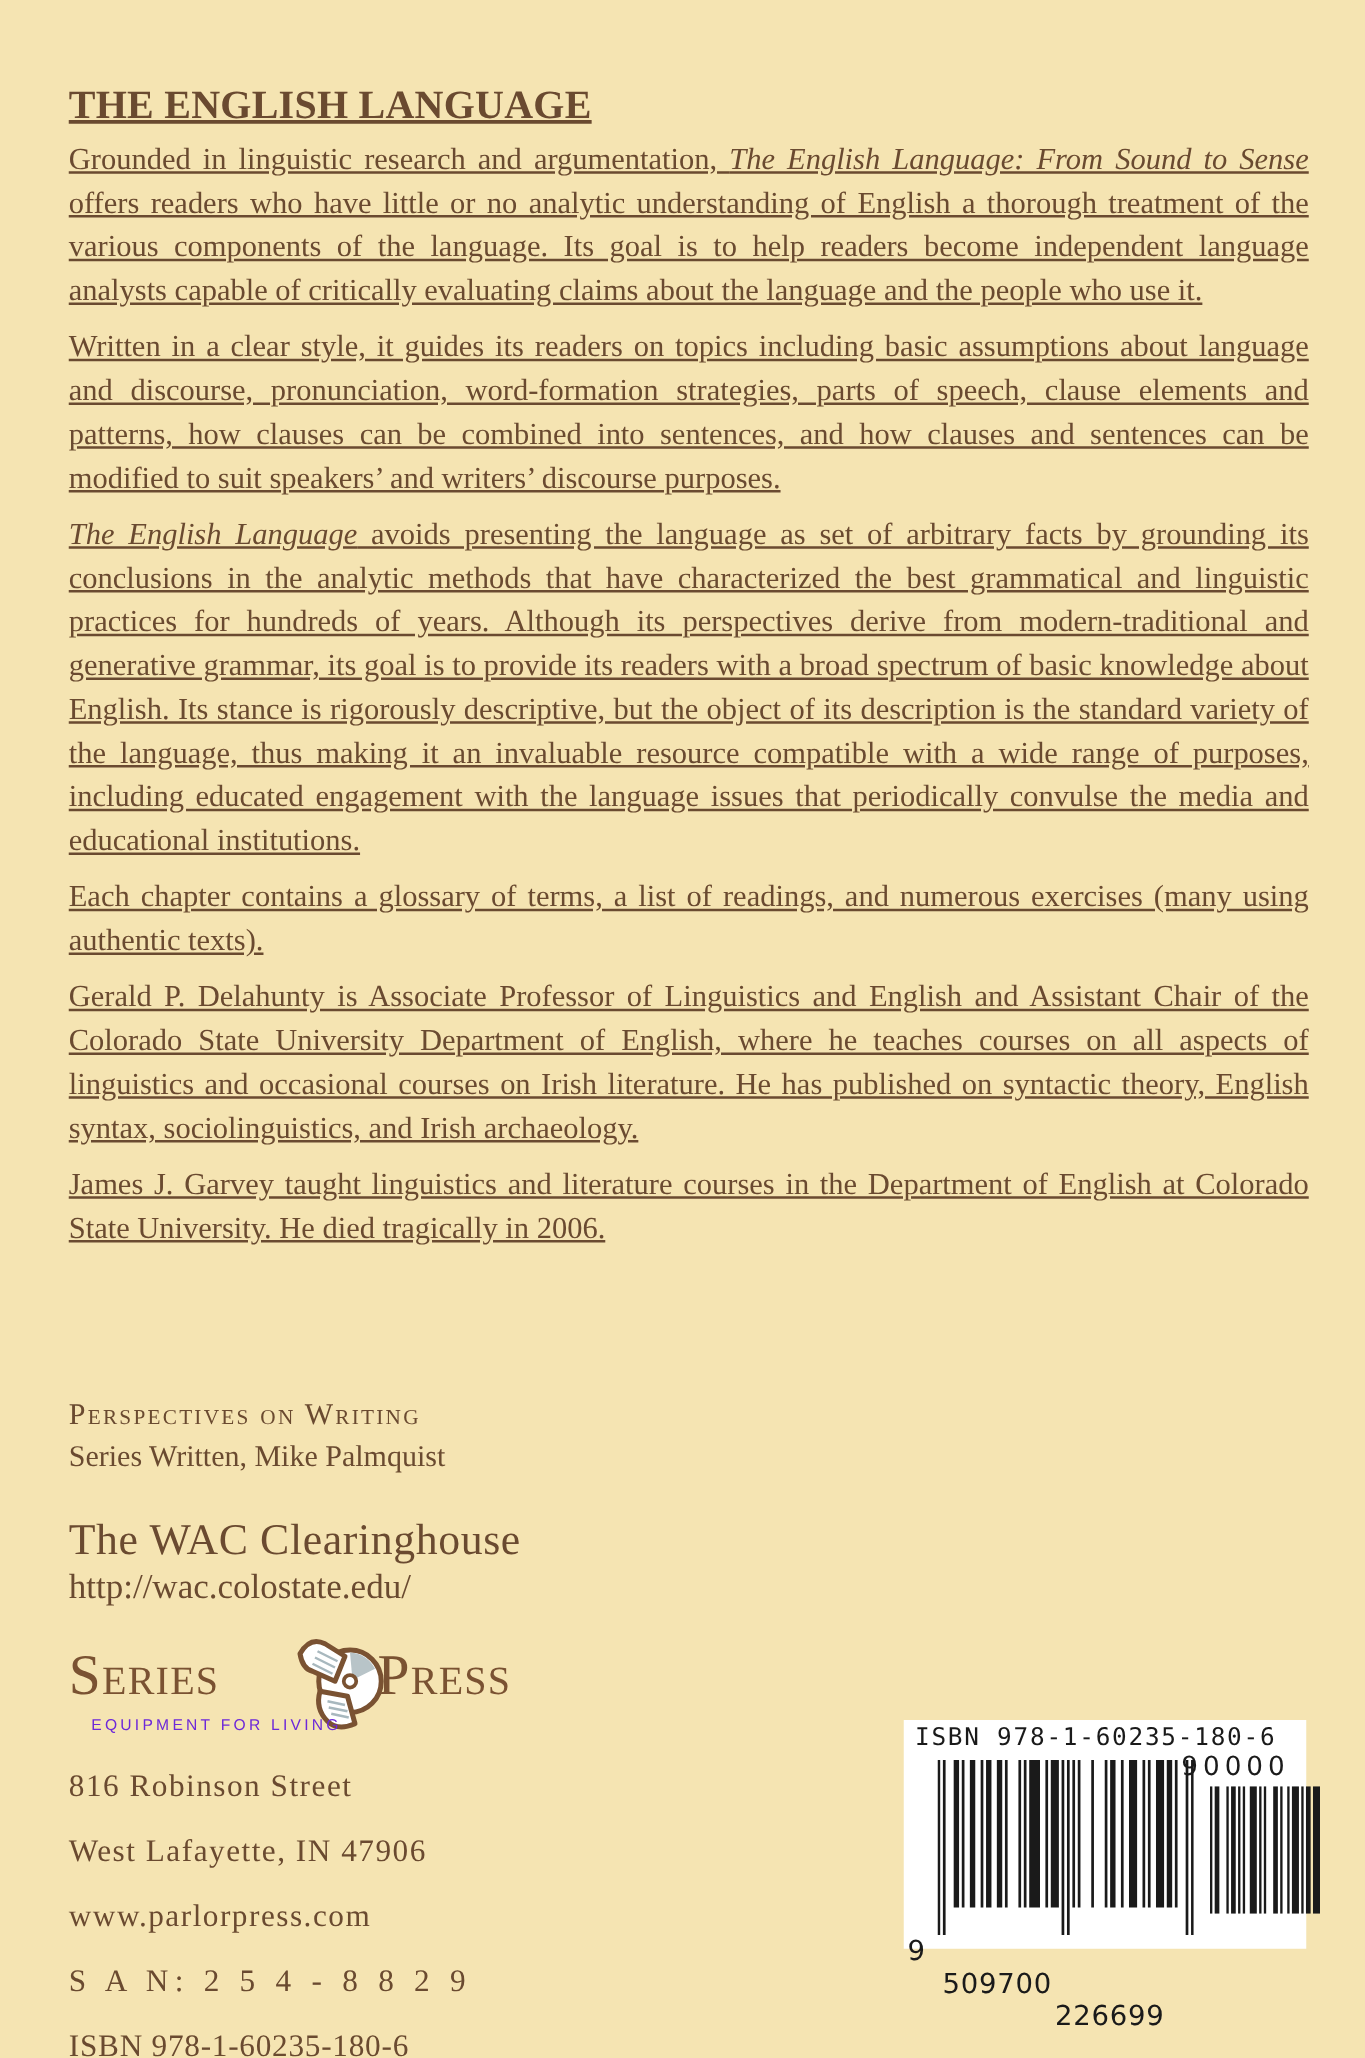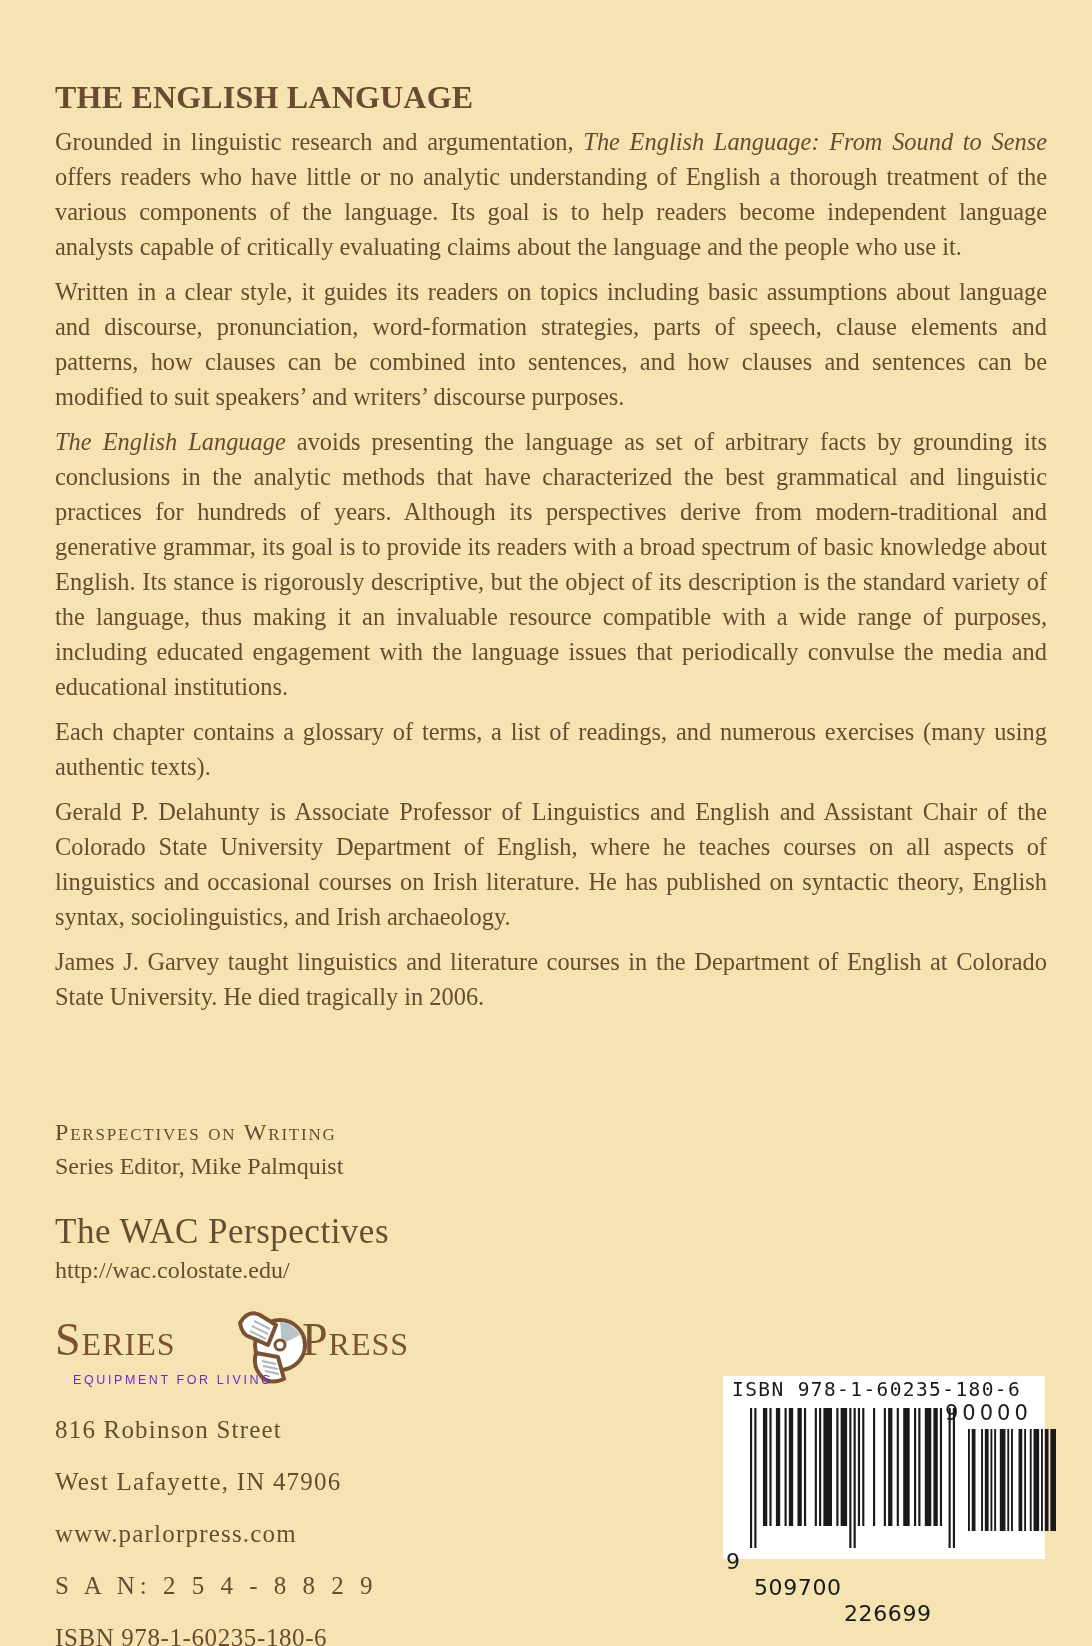--- a/index.html
+++ b/index.html
@@ -10,22 +10,23 @@
       overflow: hidden;
     }
     body {
       position: relative;
       font-family: "Liberation Serif", "DejaVu Serif", serif;
       color: #6A4A30;
     }
     .content {
       position: absolute;
       left: 55px;
-      top: 74px;
+      top: 60px;
       width: 992px;
+      text-decoration: underline;
     }
     .heading {
       font-family: "Liberation Serif", serif;
       font-weight: bold;
       font-size: 32px;
       letter-spacing: 0.2px;
       line-height: 46px;
       color: #6A4A30;
       margin-bottom: 4px;
     }
@@ -57,21 +58,21 @@
       position: absolute;
       left: 55px;
       top: 1210px;
     }
     .wac-name {
       font-size: 35px;
       letter-spacing: 0.5px;
       line-height: 44px;
     }
     .wac-url {
-      font-size: 24px;
+      font-size: 28px;
       line-height: 32px;
     }
 
     .parlor {
       position: absolute;
       left: 55px;
       top: 1305px;
       width: 400px;
       height: 100px;
     }
@@ -183,25 +184,25 @@
       <p class="para"><span>Written in a clear style, it guides its readers on topics including basic assumptions about language and discourse, pronunciation, word-formation strategies, parts of speech, clause elements and patterns, how clauses can be combined into sentences, and how clauses and sentences can be modified to suit speakers’ and writers’ discourse purposes.</span></p>
       <p class="para"><span class="em">The English Language</span><span> avoids presenting the language as set of arbitrary facts by grounding its conclusions in the analytic methods that have characterized the best grammatical and linguistic practices for hundreds of years.  Although its perspectives derive from modern-traditional and generative grammar, its goal is to provide its readers with a broad spectrum of basic knowledge about English. Its stance is rigorously descriptive, but the object of its description is the standard variety of the language, thus making it an invaluable resource compatible with a wide range of purposes, including educated engagement with the language issues that periodically convulse the media and educational institutions.</span></p>
       <p class="para"><span>Each chapter contains a glossary of terms, a list of readings, and numerous exercises (many using authentic texts).</span></p>
       <p class="para"><span>Gerald P. Delahunty is Associate Professor of Linguistics and English and Assistant Chair of the Colorado State University Department of English, where he teaches courses on all aspects of linguistics and occasional courses on Irish literature. He has published on syntactic theory, English syntax, sociolinguistics, and Irish archaeology.</span></p>
       <p class="para"><span>James J. Garvey taught linguistics and literature courses in the Department of English at Colorado State University. He died tragically in 2006.</span></p>
     </div>
 </div>
 
 <div class="series">
   <div class="series-title">Perspectives on Writing</div>
-  <div class="series-editor">Series Editor, Mike Palmquist</div>
+  <div class="series-editor">Series Written, Mike Palmquist</div>
 </div>
 
 <div class="wac">
-  <div class="wac-name">The WAC Perspectives</div>
+  <div class="wac-name">The WAC Clearinghouse</div>
   <div class="wac-url">http://wac.colostate.edu/</div>
 </div>
 
 <div class="parlor">
   <span class="parlor-word left">Series</span>
   <svg class="parlor-emblem" viewBox="0 0 80 85">
 
     <circle cx="50" cy="40" r="25" fill="#FFFFFF" stroke="#7A5232" stroke-width="4"></circle>
     <path d="M50 17 A23 23 0 0 1 70 30 L52 39 Z" fill="#B8C4C8"></path>
     <circle cx="50" cy="40" r="5" fill="#FFFFFF" stroke="#7A5232" stroke-width="3"></circle>

